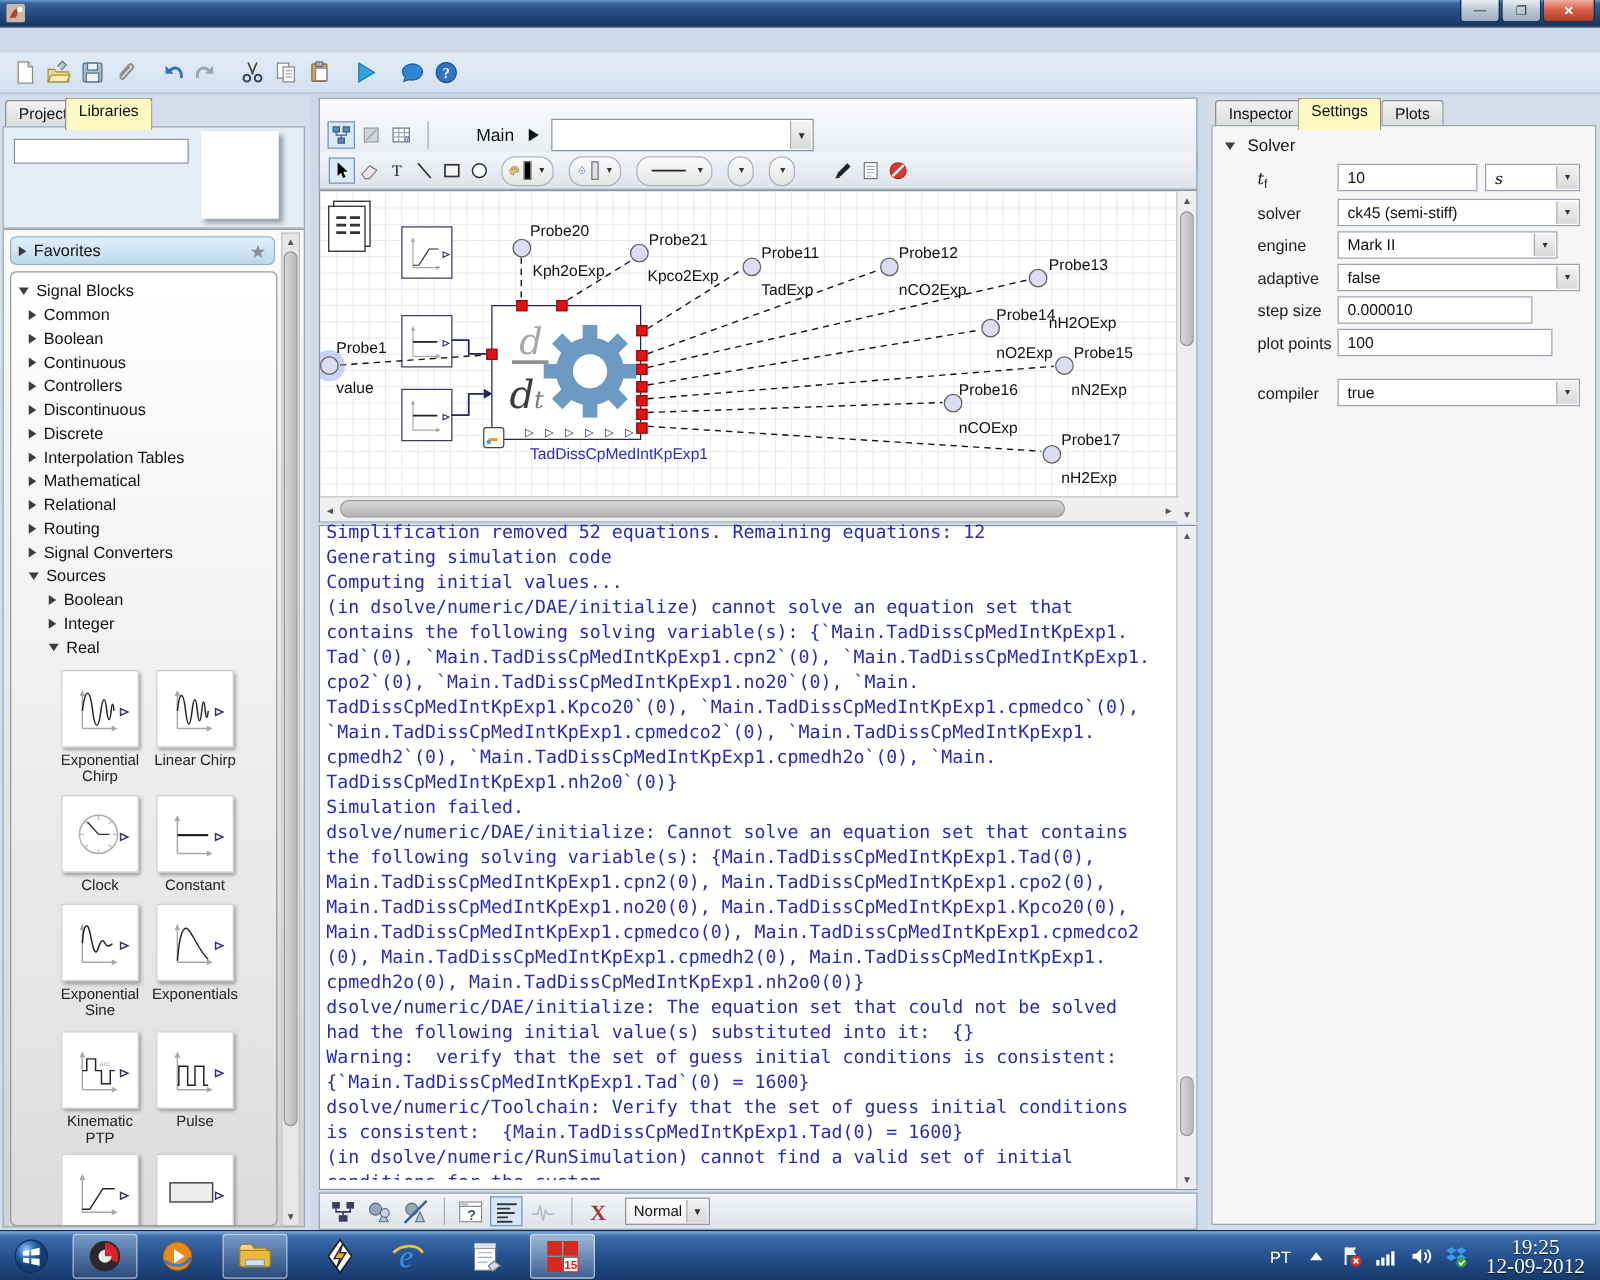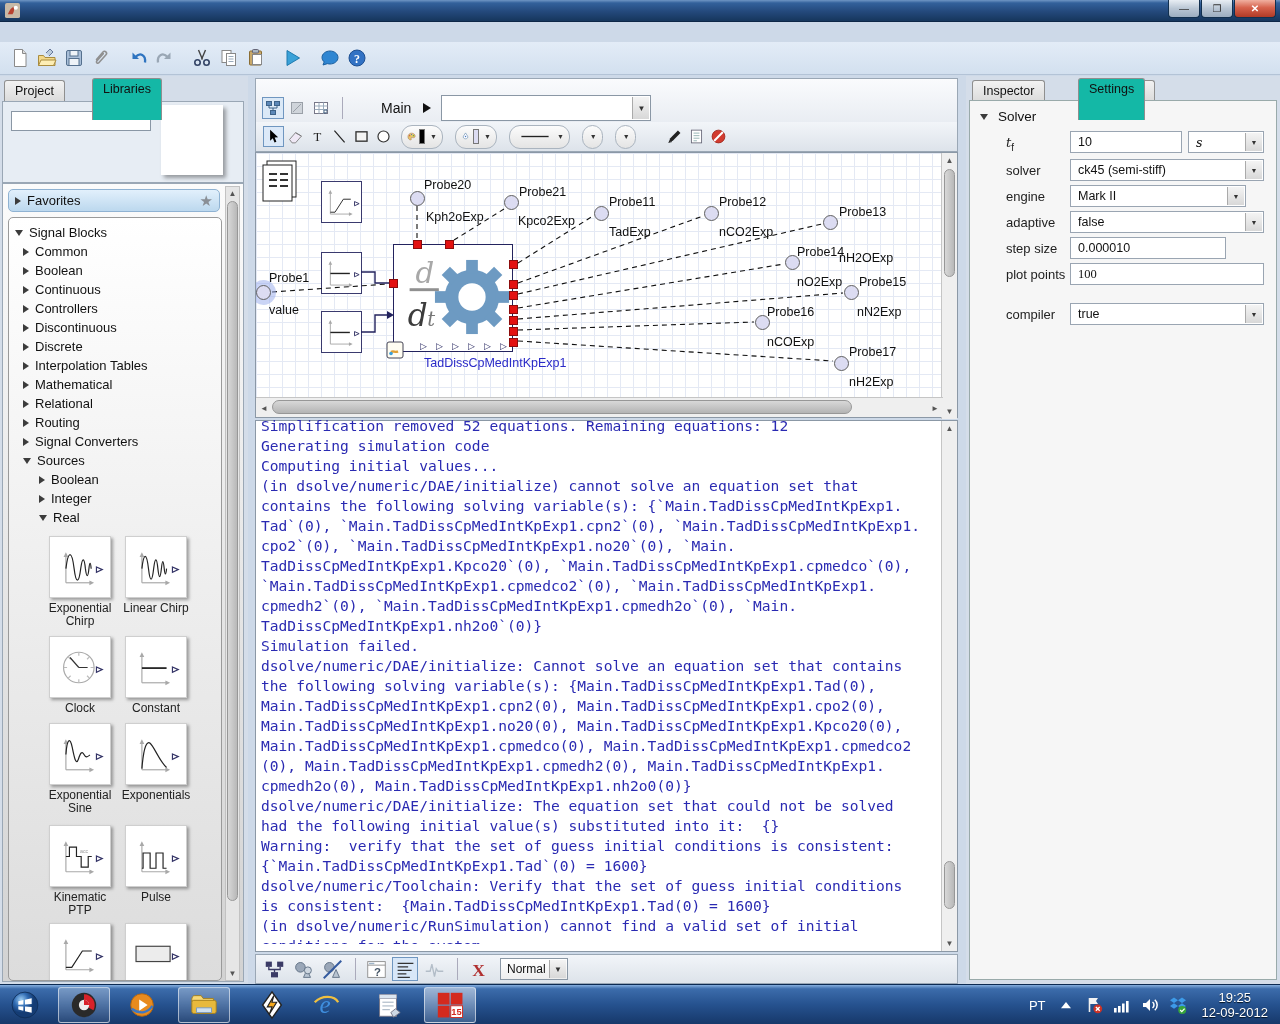--- a/index.html
+++ b/index.html
@@ -27,21 +27,21 @@
     background:linear-gradient(180deg,#e3ecf7,#d3e0ef);border-bottom:1px solid #b3c3d6;
     display:flex;align-items:center;padding-left:8px;}
   .tb-btn{width:24px;height:24px;margin-right:3px;display:flex;align-items:center;justify-content:center;}
   .tb-btn svg{width:20px;height:20px;}
   .tb-sep{width:10px;}
   
   .left-panel{position:absolute;left:0;top:76px;width:248px;height:908px;background:#d4dde9;}
   .tab{position:absolute;height:23px;padding:3px 10px 0;font-size:12.5px;
     background:linear-gradient(180deg,#f2f2f2,#d9d9d9);border:1px solid #8f8f8f;border-bottom:none;
     border-radius:3px 3px 0 0;}
-  .tab.active{background:#14b8a6;height:42px;z-index:2;margin-left:40px;}
+  .tab.active{background:#fef9c3;height:26px;z-index:2;}
   .search-area{position:absolute;left:2px;top:25px;width:242px;height:82px;background:#e7edf4;
     border:1px solid #9aa7b5;}
   .search-input{position:absolute;left:8px;top:9px;width:140px;height:20px;border:1px solid #8a97a5;
     background:#fff;font-size:12px;padding:0 4px;}
   .preview-box{position:absolute;left:158px;top:3px;width:62px;height:70px;background:#fff;
     box-shadow:3px 3px 4px rgba(0,0,0,.35);}
   .palette{position:absolute;left:2px;top:107px;width:242px;height:799px;
     background:linear-gradient(180deg,#fbfbfb,#d2d2d2);border:1px solid #9aa7b5;overflow:hidden;}
   .fav-header{position:absolute;left:5px;top:5px;width:212px;height:23px;border:1px solid #8fb2d2;
     border-radius:5px;background:linear-gradient(180deg,#e2f0fc,#bcd8ee);display:flex;align-items:center;
@@ -126,21 +126,21 @@
   
   .taskbar{position:absolute;left:0;top:984px;width:1280px;height:40px;
     background:linear-gradient(180deg,#85aede 0%,#3c6cab 10%,#26528f 50%,#16386a 100%);border-top:1px solid #0c2a52;}
   .task-btn{position:absolute;top:2px;width:52px;height:36px;display:flex;align-items:center;justify-content:center;border-radius:3px;}
   .task-btn.framed{border:1px solid rgba(255,255,255,.55);background:linear-gradient(180deg,rgba(255,255,255,.30),rgba(255,255,255,.08));}
   .task-btn.active{background:linear-gradient(180deg,rgba(255,255,255,.5),rgba(180,210,245,.25));}
   .task-btn svg{width:30px;height:30px;}
   .tray{position:absolute;right:0;top:0;height:40px;display:flex;align-items:center;color:#fff;}
   .tray-ic{width:20px;height:20px;margin:0 4px;}
   .tray-ic svg{width:100%;height:100%;}
-  .clock{text-align:center;font-size:13px;line-height:15px;margin:0 12px 0 10px;text-shadow:0 1px 1px #012;}
+  .clock{text-align:center;font-size:17px;line-height:15px;margin:0 12px 0 10px;text-shadow:0 1px 1px #012;font-family:Liberation Serif, serif;}
 </style>
 </head>
 <body>
 
 <div class="app">
 
   <div class="titlebar">
     <span class="app-icon">
       <svg viewBox="0 0 16 16">
           <rect x="0" y="0" width="16" height="16" rx="2" fill="#c8b9a6"></rect>
@@ -808,21 +808,21 @@
           <div class="sr-input" style="left: 218px; top: 30px; width: 76px;"><span style="font-family:'DejaVu Serif',serif;font-style:italic">s</span><span class="sr-dd">▼</span></div>
           <div class="sr-label" style="top: 62px;">solver</div>
           <div class="sr-input" style="left: 100px; top: 58px; width: 194px;"><span>ck45 (semi-stiff)</span><span class="sr-dd">▼</span></div>
           <div class="sr-label" style="top: 88px;">engine</div>
           <div class="sr-input" style="left: 100px; top: 84px; width: 176px;"><span>Mark II</span><span class="sr-dd">▼</span></div>
           <div class="sr-label" style="top: 114px;">adaptive</div>
           <div class="sr-input" style="left: 100px; top: 110px; width: 194px;"><span>false</span><span class="sr-dd">▼</span></div>
           <div class="sr-label" style="top: 140px;">step size</div>
           <div class="sr-input" style="left: 100px; top: 136px; width: 156px;"><span>0.000010</span></div>
           <div class="sr-label" style="top: 166px;">plot points</div>
-          <div class="sr-input" style="left: 100px; top: 162px; width: 194px; font-family: Liberation Serif, serif;"><span>100</span></div>
+          <div class="sr-input" style="left: 100px; top: 162px; width: 172px;"><span>100</span></div>
           <div class="sr-label" style="top: 206px;">compiler</div>
           <div class="sr-input" style="left: 100px; top: 202px; width: 194px;"><span>true</span><span class="sr-dd">▼</span></div>
         </div>
     </div>
   </div>
 
   <div class="taskbar">
     <div class="task-btn" style="left:2px;width:46px;" id="start-btn">
         <svg viewBox="0 0 36 36">
           <defs>

